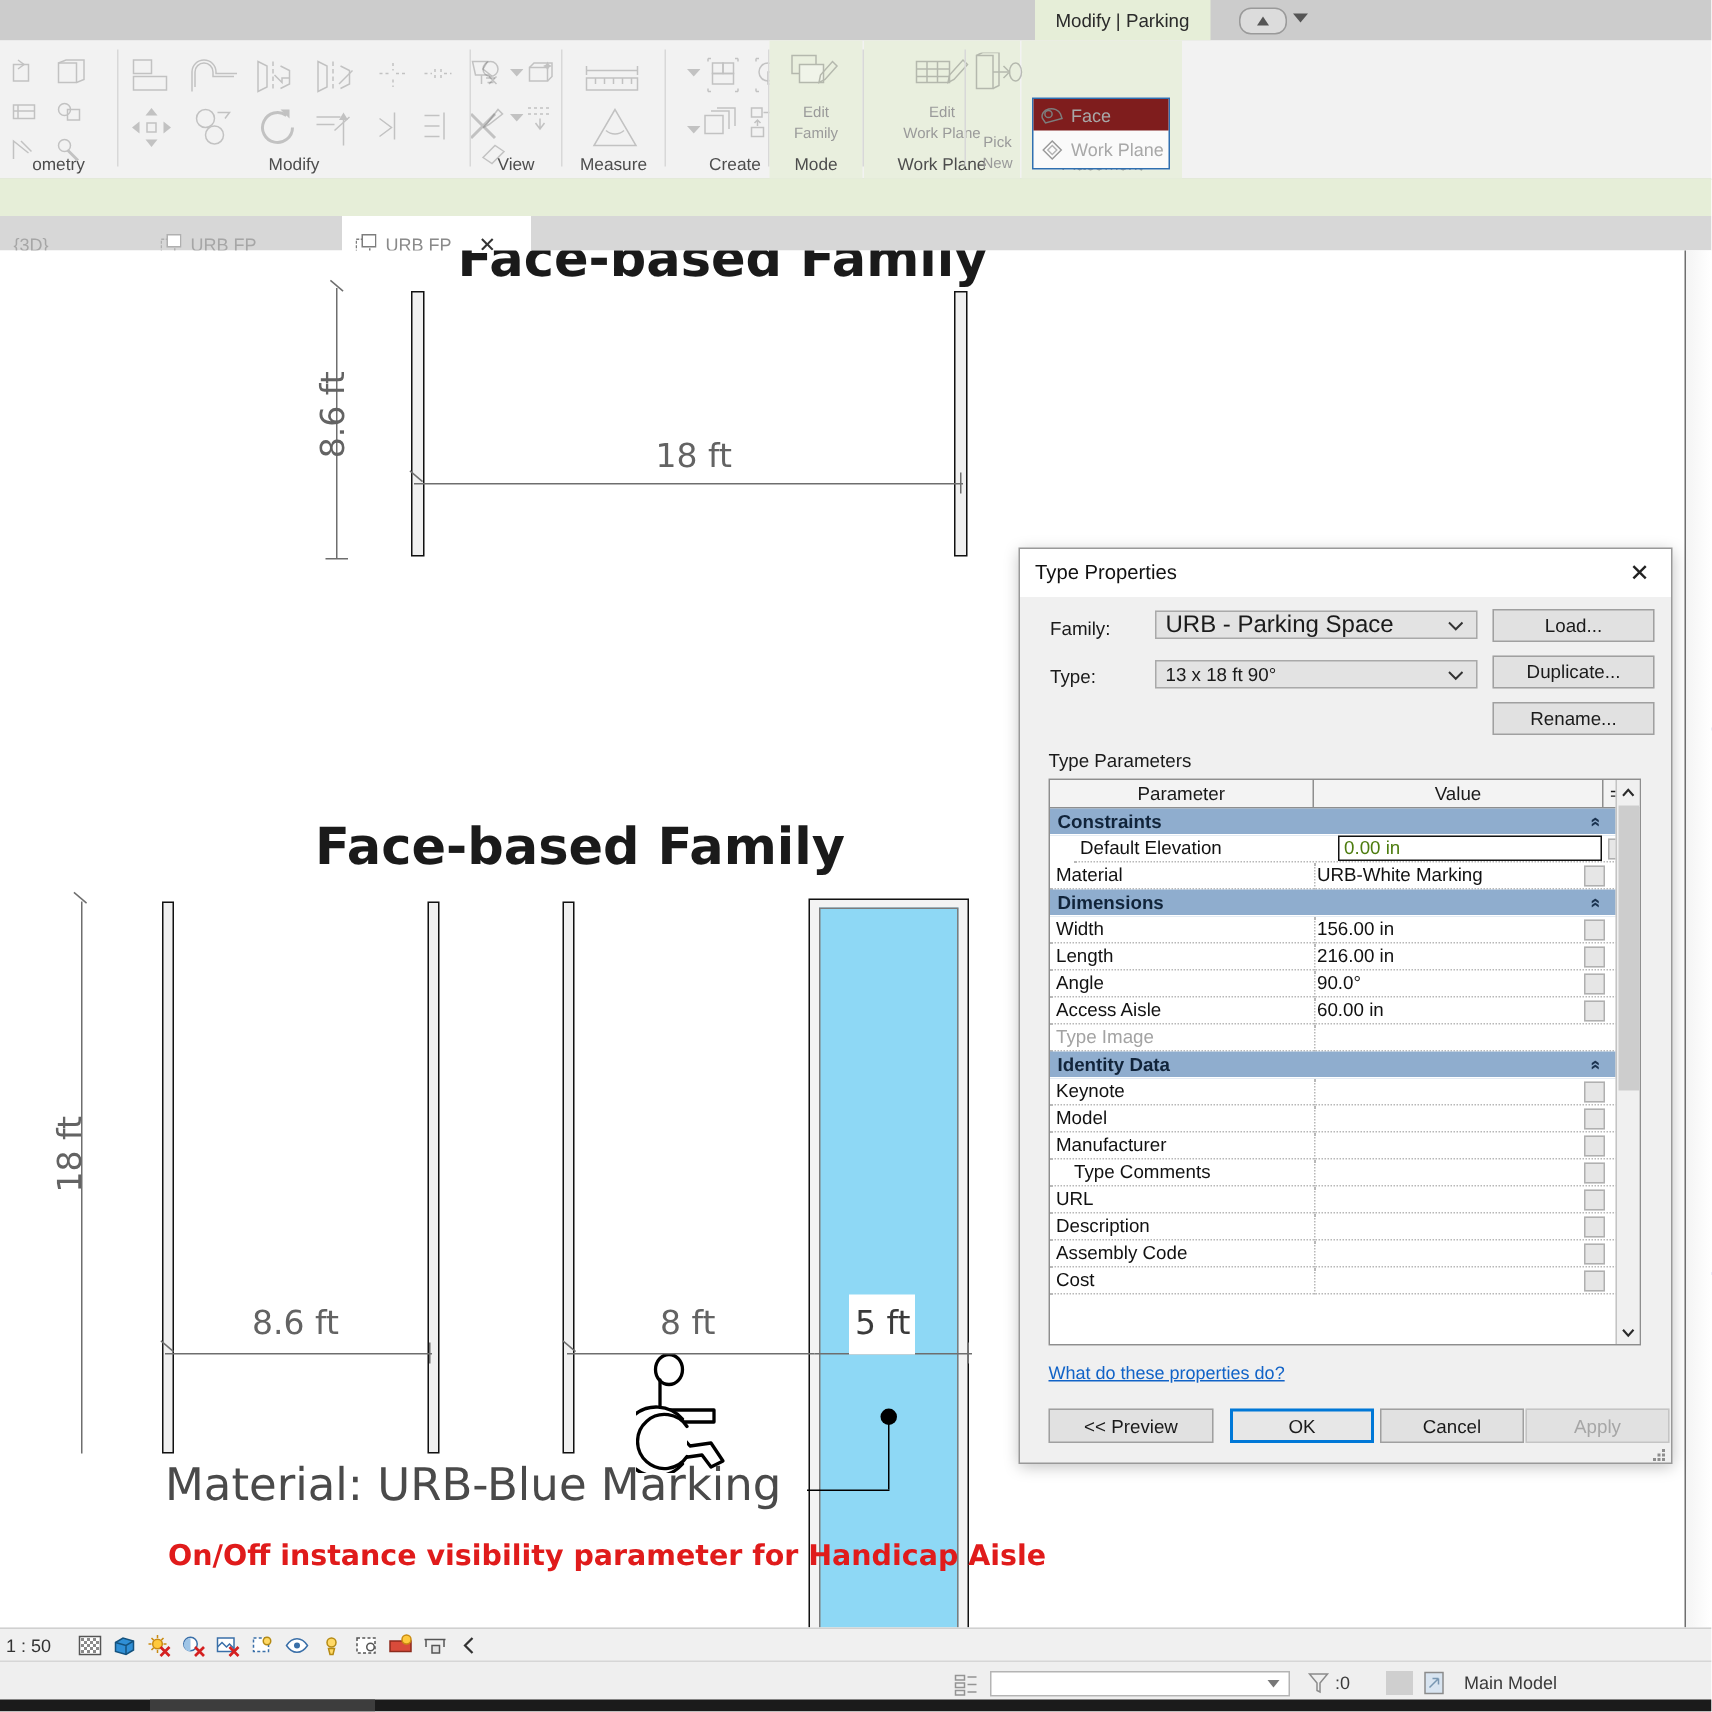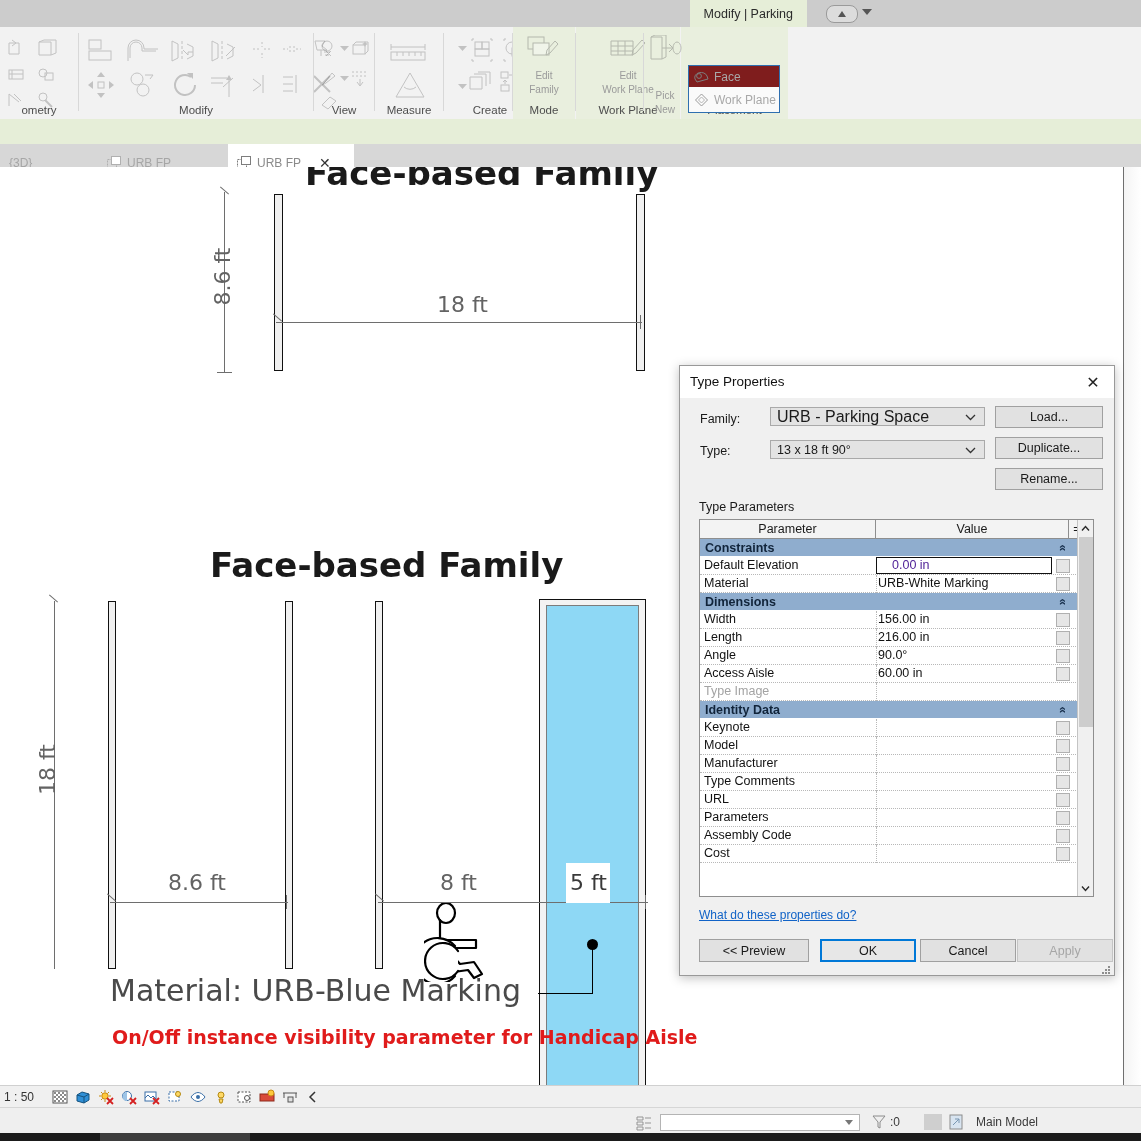--- a/index.html
+++ b/index.html
@@ -560,23 +560,23 @@
                   box-sizing:border-box;text-align:center;line-height:18px;font-size:12.5px;">Value</div>
       <div style="position:absolute;left:369px;top:0;width:16px;height:18px;
                   text-align:center;line-height:18px;font-size:12.5px;">=</div>
     </div>
 
     <div id="grid-rows" style="position:absolute;left:0;top:19px;width:378px;">
         <div style="position: relative; height: 18px; width: 378px; box-sizing: border-box; background: rgb(143, 173, 206); border-bottom: 1px solid rgb(255, 255, 255);">
           <div style="position: absolute; left: 5px; top: 2px; font-size: 12.5px; font-weight: bold; color: rgb(17, 36, 58);">Constraints</div>
           <div style="position: absolute; right: 12px; top: 2px; font-size: 12px; color: rgb(27, 51, 80); font-weight: bold; transform: rotate(-90deg);">»</div>
         </div>
-        <div style="position: relative; height: 18px; width: 378px; box-sizing: border-box; border-bottom: 1px dotted rgb(184, 184, 184);">
+        <div style="position: relative; height: 18px; width: 378px; box-sizing: border-box; border-bottom: 1px dotted rgb(184, 184, 184); margin-left: 16px;">
           <div style="position: absolute; left: 4px; top: 1px; font-size: 12.5px; color: rgb(17, 17, 17);">Default Elevation</div>
-          <div style="position: absolute; left: 176px; top: 0px; width: 176px; height: 17px; background: rgb(255, 255, 255); border: 1.5px solid rgb(17, 17, 17); box-sizing: border-box; font-size: 12.5px; color: #4c1d95; padding-left: 15px; line-height: 14px;">0.00 in</div>
+          <div style="position: absolute; left: 176px; top: 0px; width: 176px; height: 17px; background: rgb(255, 255, 255); border: 1.5px solid rgb(17, 17, 17); box-sizing: border-box; font-size: 12.5px; color: #4d7c0f; padding-left: 3px; line-height: 14px;">0.00 in</div>
           <div style="position: absolute; left: 356px; top: 2px; width: 14px; height: 14px; background: rgb(230, 230, 230); border: 1px solid rgb(176, 176, 176); box-sizing: border-box;"></div>
         </div>
         <div style="position: relative; height: 18px; width: 378px; box-sizing: border-box; border-bottom: 1px dotted rgb(184, 184, 184);">
           <div style="position: absolute; left: 4px; top: 1px; font-size: 12.5px; color: rgb(17, 17, 17);">Material</div>
           <div style="position: absolute; left: 178px; top: 1px; font-size: 12.5px; color: rgb(17, 17, 17);">URB-White Marking</div>
           <div style="position: absolute; left: 176px; top: 0px; width: 0px; border-left: 1px dotted rgb(184, 184, 184); height: 18px;"></div>
           <div style="position: absolute; left: 356px; top: 2px; width: 14px; height: 14px; background: rgb(230, 230, 230); border: 1px solid rgb(176, 176, 176); box-sizing: border-box;"></div>
         </div>
         <div style="position: relative; height: 18px; width: 378px; box-sizing: border-box; background: rgb(143, 173, 206); border-bottom: 1px solid rgb(255, 255, 255);">
           <div style="position: absolute; left: 5px; top: 2px; font-size: 12.5px; font-weight: bold; color: rgb(17, 36, 58);">Dimensions</div>
@@ -627,33 +627,33 @@
           <div style="position: absolute; left: 176px; top: 0px; width: 0px; border-left: 1px dotted rgb(184, 184, 184); height: 18px;"></div>
           <div style="position: absolute; left: 356px; top: 2px; width: 14px; height: 14px; background: rgb(230, 230, 230); border: 1px solid rgb(176, 176, 176); box-sizing: border-box;"></div>
         </div>
         <div style="position: relative; height: 18px; width: 378px; box-sizing: border-box; border-bottom: 1px dotted rgb(184, 184, 184);">
           <div style="position: absolute; left: 4px; top: 1px; font-size: 12.5px; color: rgb(17, 17, 17);">Manufacturer</div>
           <div style="position: absolute; left: 178px; top: 1px; font-size: 12.5px; color: rgb(17, 17, 17);"></div>
           <div style="position: absolute; left: 176px; top: 0px; width: 0px; border-left: 1px dotted rgb(184, 184, 184); height: 18px;"></div>
           <div style="position: absolute; left: 356px; top: 2px; width: 14px; height: 14px; background: rgb(230, 230, 230); border: 1px solid rgb(176, 176, 176); box-sizing: border-box;"></div>
         </div>
         <div style="position: relative; height: 18px; width: 378px; box-sizing: border-box; border-bottom: 1px dotted rgb(184, 184, 184);">
-          <div style="position: absolute; left: 4px; top: 1px; font-size: 12.5px; color: rgb(17, 17, 17);">Type Comments</div>
+          <div style="position: absolute; left: 16px; top: 1px; font-size: 12.5px; color: rgb(17, 17, 17);">Type Comments</div>
           <div style="position: absolute; left: 178px; top: 1px; font-size: 12.5px; color: rgb(17, 17, 17);"></div>
           <div style="position: absolute; left: 176px; top: 0px; width: 0px; border-left: 1px dotted rgb(184, 184, 184); height: 18px;"></div>
           <div style="position: absolute; left: 356px; top: 2px; width: 14px; height: 14px; background: rgb(230, 230, 230); border: 1px solid rgb(176, 176, 176); box-sizing: border-box;"></div>
         </div>
         <div style="position: relative; height: 18px; width: 378px; box-sizing: border-box; border-bottom: 1px dotted rgb(184, 184, 184);">
           <div style="position: absolute; left: 4px; top: 1px; font-size: 12.5px; color: rgb(17, 17, 17);">URL</div>
           <div style="position: absolute; left: 178px; top: 1px; font-size: 12.5px; color: rgb(17, 17, 17);"></div>
           <div style="position: absolute; left: 176px; top: 0px; width: 0px; border-left: 1px dotted rgb(184, 184, 184); height: 18px;"></div>
           <div style="position: absolute; left: 356px; top: 2px; width: 14px; height: 14px; background: rgb(230, 230, 230); border: 1px solid rgb(176, 176, 176); box-sizing: border-box;"></div>
         </div>
         <div style="position: relative; height: 18px; width: 378px; box-sizing: border-box; border-bottom: 1px dotted rgb(184, 184, 184);">
-          <div style="position: absolute; left: 4px; top: 1px; font-size: 12.5px; color: rgb(17, 17, 17);">Parameters</div>
+          <div style="position: absolute; left: 4px; top: 1px; font-size: 12.5px; color: rgb(17, 17, 17);">Description</div>
           <div style="position: absolute; left: 178px; top: 1px; font-size: 12.5px; color: rgb(17, 17, 17);"></div>
           <div style="position: absolute; left: 176px; top: 0px; width: 0px; border-left: 1px dotted rgb(184, 184, 184); height: 18px;"></div>
           <div style="position: absolute; left: 356px; top: 2px; width: 14px; height: 14px; background: rgb(230, 230, 230); border: 1px solid rgb(176, 176, 176); box-sizing: border-box;"></div>
         </div>
         <div style="position: relative; height: 18px; width: 378px; box-sizing: border-box; border-bottom: 1px dotted rgb(184, 184, 184);">
           <div style="position: absolute; left: 4px; top: 1px; font-size: 12.5px; color: rgb(17, 17, 17);">Assembly Code</div>
           <div style="position: absolute; left: 178px; top: 1px; font-size: 12.5px; color: rgb(17, 17, 17);"></div>
           <div style="position: absolute; left: 176px; top: 0px; width: 0px; border-left: 1px dotted rgb(184, 184, 184); height: 18px;"></div>
           <div style="position: absolute; left: 356px; top: 2px; width: 14px; height: 14px; background: rgb(230, 230, 230); border: 1px solid rgb(176, 176, 176); box-sizing: border-box;"></div>
         </div>

